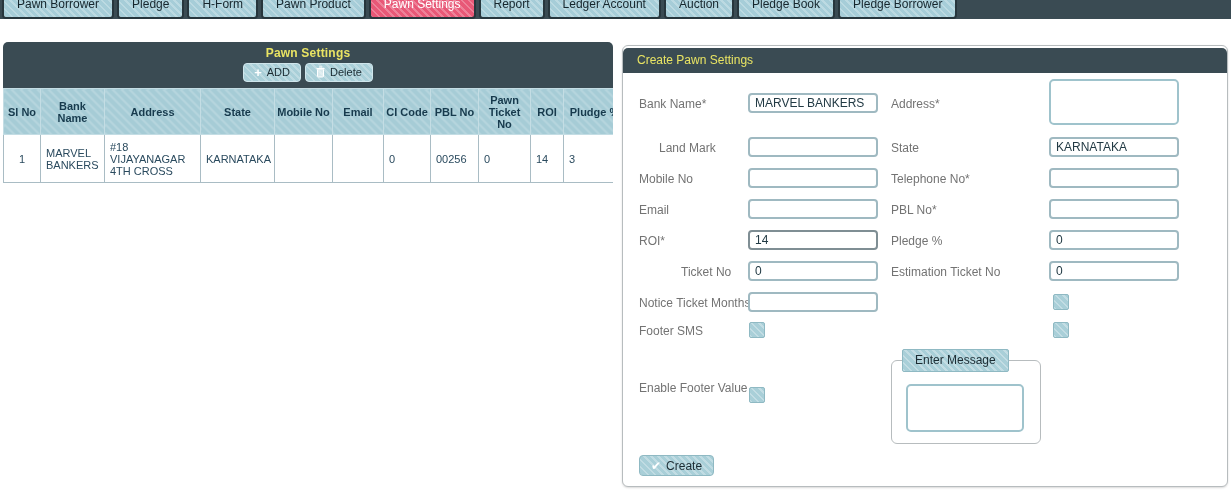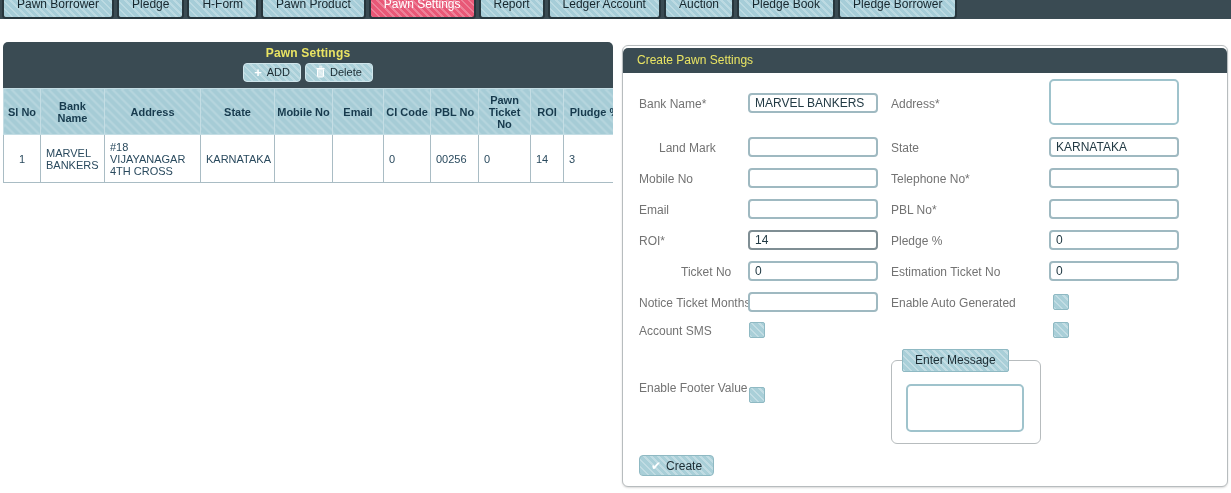--- a/index.html
+++ b/index.html
@@ -234,24 +234,23 @@
 
   <div class="flabel" style="left:32px; top:216px;margin-left:26px;">Ticket No</div>
   <input class="finput" style="left: 125px; top: 215px;" value="0">
 
   <div class="flabel" style="left:268px; top:216px;">Estimation Ticket No</div>
   <input class="finput" style="left: 426px; top: 215px;" value="0">
 
   <div class="flabel" style="left:16px; top:247px;">Notice Ticket Months</div>
   <input class="finput" style="left: 125px; top: 246px;" value="">
 
-  <div class="flabel" style="left:268px; top:247px;">Enable Auto Generated</div>
   <div class="checkbox" style="left:430px; top:248px;"></div>
 
-  <div class="flabel" style="left:16px; top:275px;">Account SMS</div>
+  <div class="flabel" style="left:16px; top:275px;">Footer SMS</div>
   <div class="checkbox" style="left:126px; top:276px;"></div>
 
   <div class="checkbox" style="left:430px; top:276px;"></div>
 
   <div class="msg-box"></div>
   <button class="msg-btn">Enter Message</button>
   <textarea class="ftextarea msg-textarea" style=""></textarea>
 
   <div class="flabel" style="left:16px; top:332px;">Enable Footer Value</div>
   <div class="checkbox" style="left:126px; top:341px;"></div>

